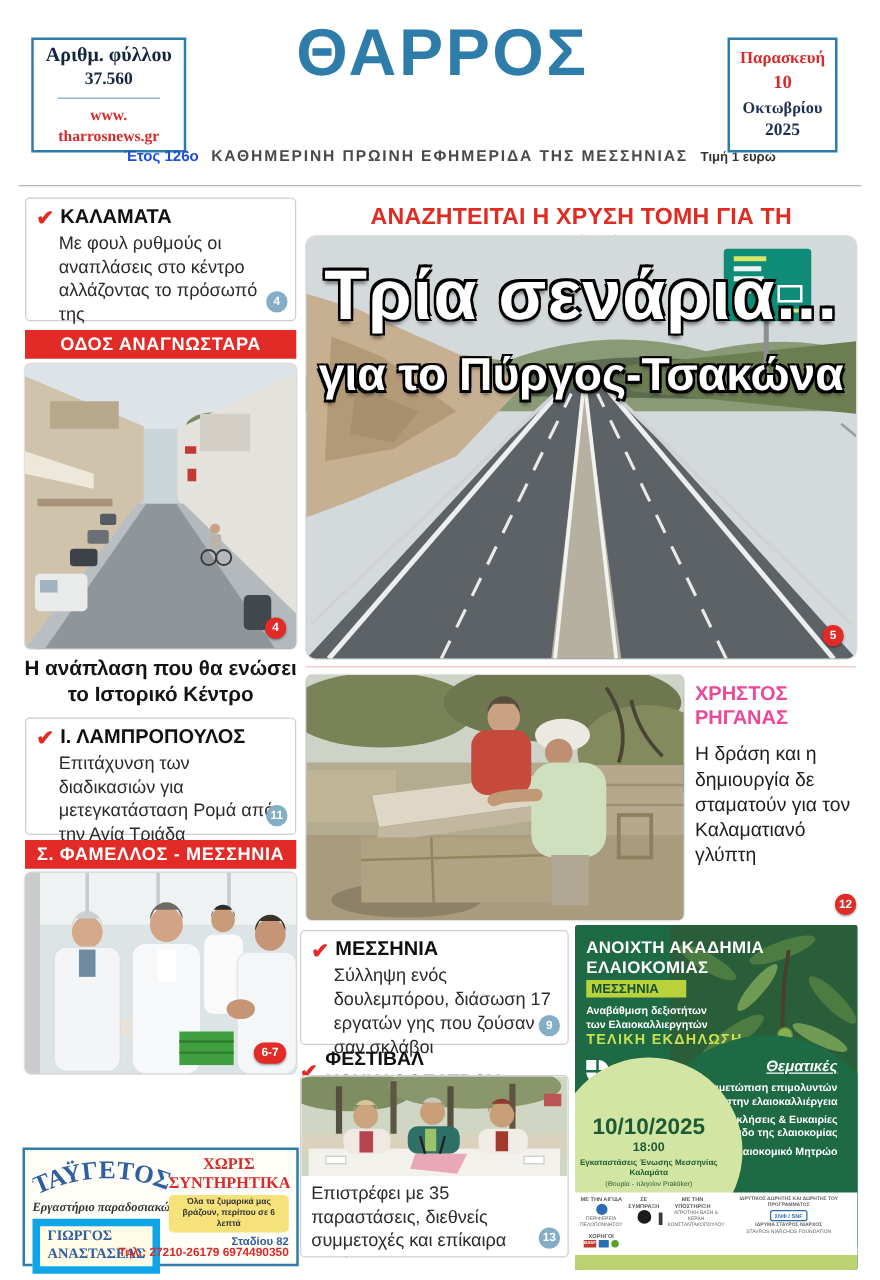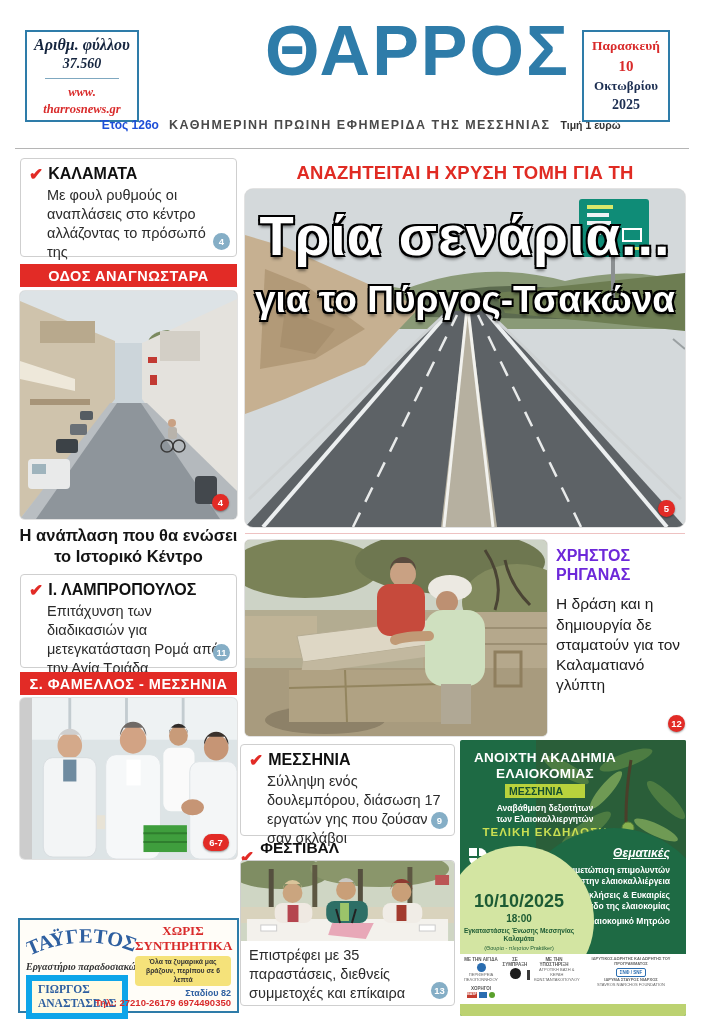--- a/index.html
+++ b/index.html
@@ -14,22 +14,22 @@
   
   .info-box {
     border:2px solid #2e7ca9; background:#fff; text-align:center;
     font-family:"Liberation Serif", serif; font-weight:bold; color:#15253f;
     display:flex; flex-direction:column; justify-content:center; gap:2px; padding:4px 2px;
   }
   .issue-number { font-size:14px; }
   .issue-divider { width:70%; height:2px; background:#7fa8c0; margin:4px auto; }
   .site-red { color:#d92b2b; font-size:12.5px; line-height:1.15; }
   .masthead {
-    left:138px; top:16px; width:432px; text-align:right;
-    font-size:70px; font-weight:bold; color:#2e7ca9; letter-spacing:2px; line-height:1;
+    left:138px; top:16px; width:432px; text-align:center;
+    font-size:53px; font-weight:bold; color:#2e7ca9; letter-spacing:2px; line-height:1;
   }
   .tagline-row {
     left:148px; top:118px; width:424px; display:flex; justify-content:center;
     align-items:baseline; gap:10px; white-space:nowrap;
   }
   .year-label { color:#1d4ed8; font-weight:bold; font-size:12px; }
   .tagline { color:#4a4a4a; font-weight:bold; font-size:12.5px; letter-spacing:1.5px; }
   .price { color:#333; font-weight:bold; font-size:10.5px; }
   .date-box div { line-height:1.25; }
   .d-red { color:#d92b2b; }
@@ -62,21 +62,21 @@
   .kicker { left:245px; top:162px; width:440px; text-align:center;
     color:#e02b23; font-weight:bold; font-size:18.5px; letter-spacing:.2px; }
   .main-photo { left:245px; top:189px; width:440px; height:338px; border-radius:8px; }
   .headline-overlay { position:absolute; left:0; width:100%; text-align:center; color:#fff; font-weight:bold;
     text-shadow:-2px -2px 0 #000, 2px -2px 0 #000, -2px 2px 0 #000, 2px 2px 0 #000, 0 4px 3px rgba(0,0,0,.45); }
   .headline-1 { top:14px; font-size:56px; letter-spacing:1px; }
   .headline-2 { top:90px; font-size:37px; }
   .red-hairline { left:245px; top:533px; width:440px; height:1px; background:#eec2c2; }
 
   
-  .riganas-title { color:#6d28d9; font-weight:bold; font-size:16px; line-height:1.2; }
+  .riganas-title { color:#ec4899; font-weight:bold; font-size:16px; line-height:1.2; }
   .riganas-text { color:#1e1e1e; font-size:15.5px; line-height:1.3; margin-top:10px; }
 
   
   .festival-title-row { display:flex; align-items:center; gap:6px; }
   .festival-title { font-weight:bold; font-size:15.5px; color:#101010; }
   .festival-box { border:1px solid #cfcfcf; border-radius:4px; background:#fff; overflow:hidden; }
   .festival-caption { font-size:14.5px; color:#2b2b2b; line-height:1.3; padding:5px 8px 4px 8px; }
 
   
   .olive-ad { left:460px; top:740px; width:226px; height:276px; background:#1e6a44; overflow:hidden; border-radius:2px; }
@@ -124,21 +124,21 @@
   .tayg-note { background:#f5e27a; border-radius:4px; font-size:6.8px; color:#333; font-weight:bold;
     padding:2px 3px; margin-top:2px; line-height:1.3; }
   .tayg-addr { color:#2e5fa0; font-weight:bold; font-size:9px; margin-top:2px; text-align:right; }
   .tayg-phone { position:absolute; right:6px; bottom:3px; color:#d92b2b; font-weight:bold; font-size:9.5px; }
 </style>
 </head>
 <body>
 
 <div id="page">
 
-  <div class="abs info-box" style="left:25px; top:30px; width:114px; height:92px;font-style:italic;">
+  <div class="abs info-box" style="left:25px; top:30px; width:124px; height:92px;">
     <div>Αριθμ. φύλλου</div>
     <div class="issue-number">37.560</div>
     <div class="issue-divider"></div>
     <div class="site-red">www.</div>
     <div class="site-red">tharrosnews.gr</div>
   </div>
 
   <div class="abs masthead">ΘΑΡΡΟΣ</div>
 
   <div class="abs tagline-row">
@@ -415,21 +415,21 @@
         <circle cx="92" cy="88" r="6"></circle>
           <circle cx="103" cy="100" r="6"></circle>
         <circle cx="88" cy="108" r="6"></circle>
           <circle cx="99" cy="120" r="6"></circle>
         <circle cx="90" cy="132" r="6"></circle>
       </g>
       <path d="M60,180 Q75,150 100,148 Q130,146 142,165 L150,212 L55,212 Z" fill="#d9a77f"></path>
       <path d="M70,160 L86,140 M84,158 L98,138 M98,156 L110,140" stroke="#c78f66" stroke-width="6" stroke-linecap="round"></path>
     </svg>
 
-    <div class="abs" style="left:9px; top:10px; width:152px;text-align:center;">
+    <div class="abs" style="left:9px; top:10px; width:152px;">
       <div class="olive-title">ΑΝΟΙΧΤΗ ΑΚΑΔΗΜΙΑ</div>
       <div class="olive-title">ΕΛΑΙΟΚΟΜΙΑΣ</div>
       <div class="olive-chip">ΜΕΣΣΗΝΙΑ</div>
       <div class="olive-sub">Αναβάθμιση δεξιοτήτων</div>
       <div class="olive-sub" style="margin-top:0;">των Ελαιοκαλλιεργητών</div>
       <div class="olive-event">ΤΕΛΙΚΗ ΕΚΔΗΛΩΣΗ</div>
       <div class="ngng">
         <span class="ngng-mark">
             <i></i>
             <i class="q2"></i>

